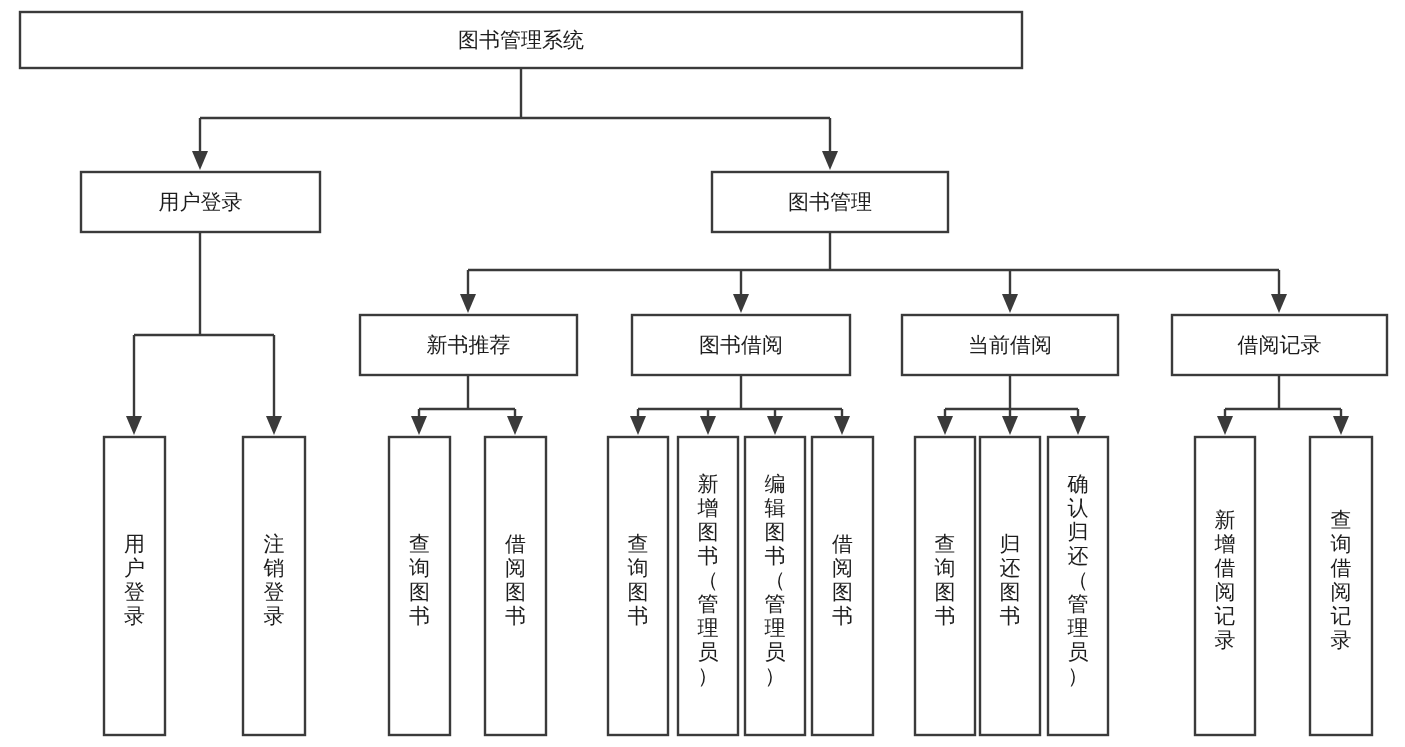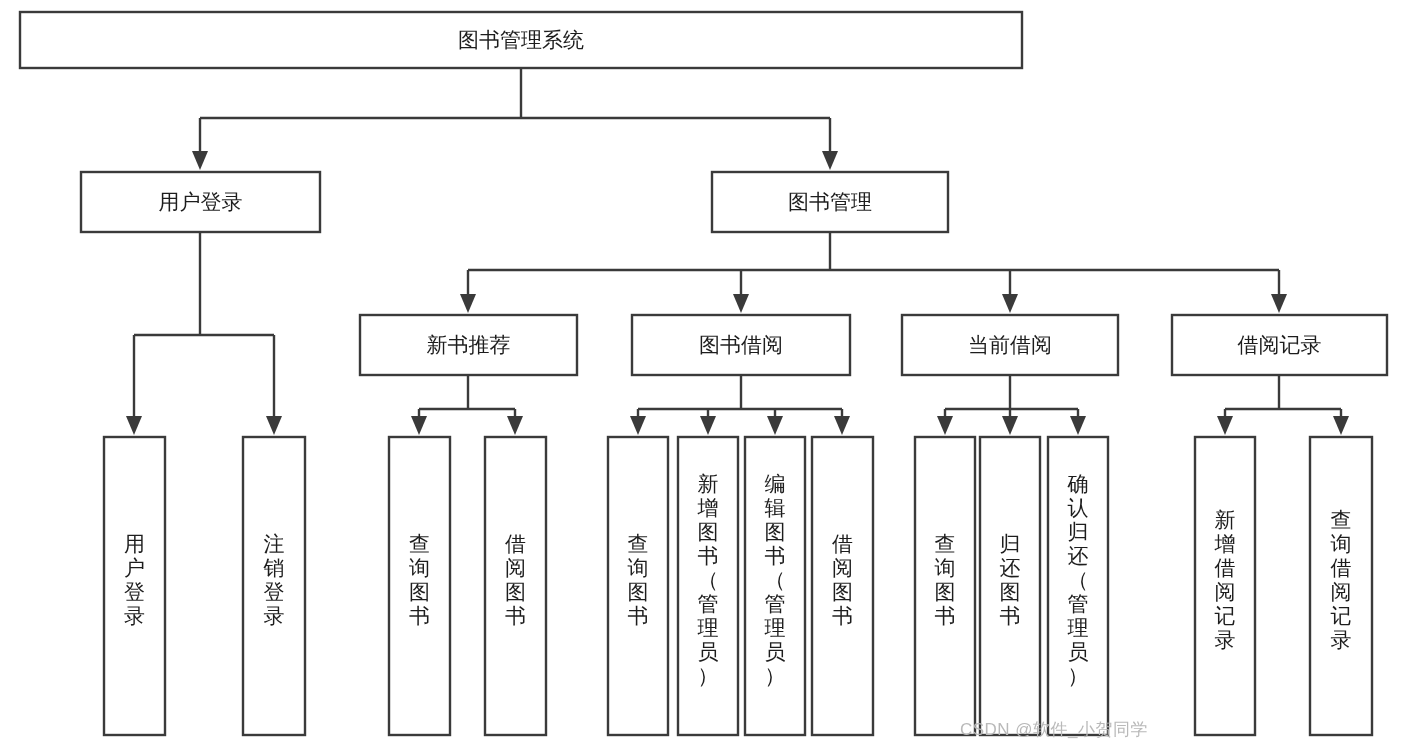--- a/index.html
+++ b/index.html
@@ -216,14 +216,13 @@
         <g>
           <rect x="1195" y="437" width="60" height="298" class="node-box"></rect>
           <text x="1225" y="0" class="node-label-v"><tspan x="1225" y="527">新</tspan><tspan x="1225" y="551">增</tspan><tspan x="1225" y="575">借</tspan><tspan x="1225" y="599">阅</tspan><tspan x="1225" y="623">记</tspan><tspan x="1225" y="647">录</tspan></text>
         </g>
         <g>
           <rect x="1310" y="437" width="62" height="298" class="node-box"></rect>
           <text x="1341" y="0" class="node-label-v"><tspan x="1341" y="527">查</tspan><tspan x="1341" y="551">询</tspan><tspan x="1341" y="575">借</tspan><tspan x="1341" y="599">阅</tspan><tspan x="1341" y="623">记</tspan><tspan x="1341" y="647">录</tspan></text>
         </g>
       </g>
   </svg>
-  <div class="watermark-text">CSDN @软件_小贺同学</div>
 </div>
 
 </body></html>

